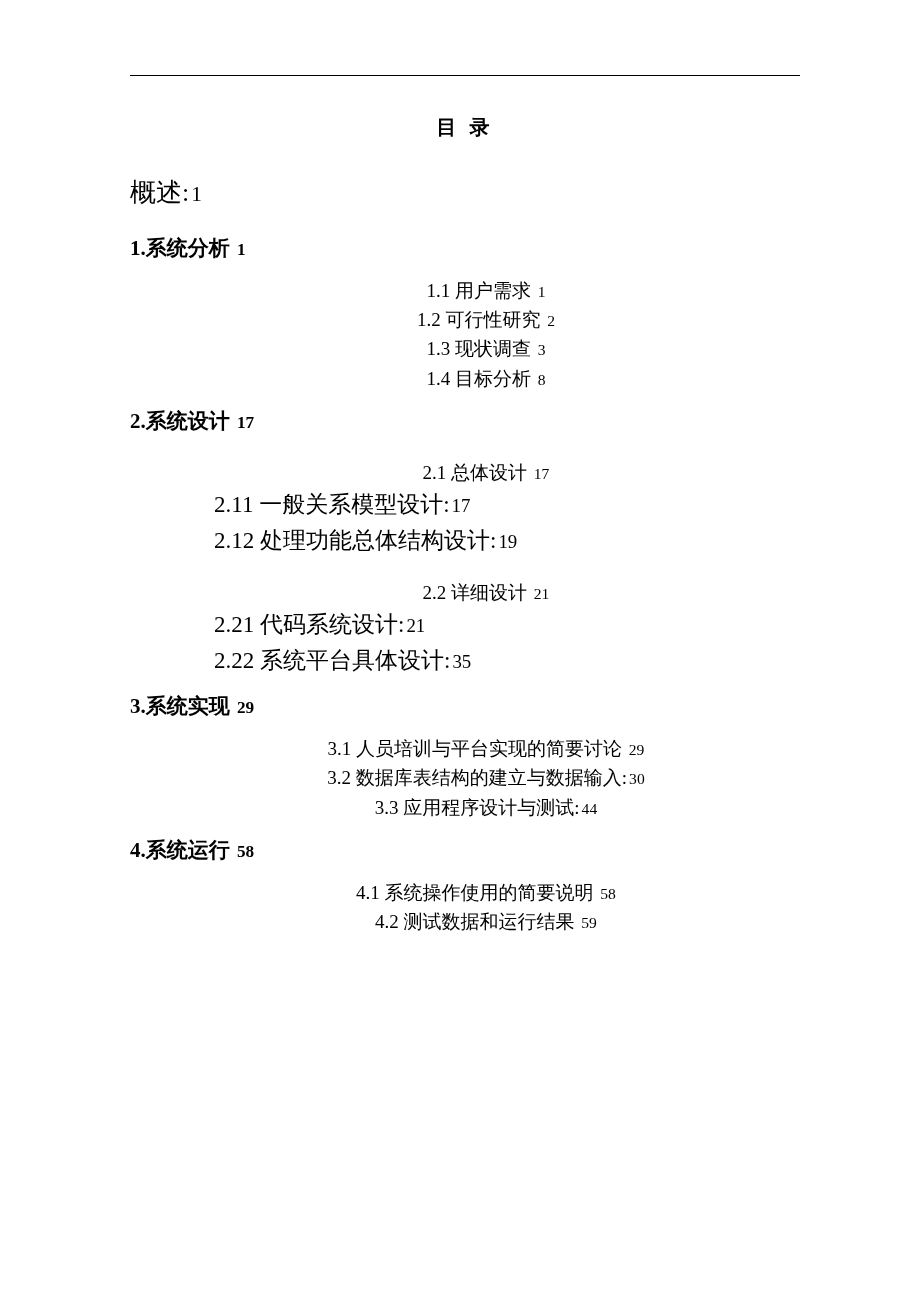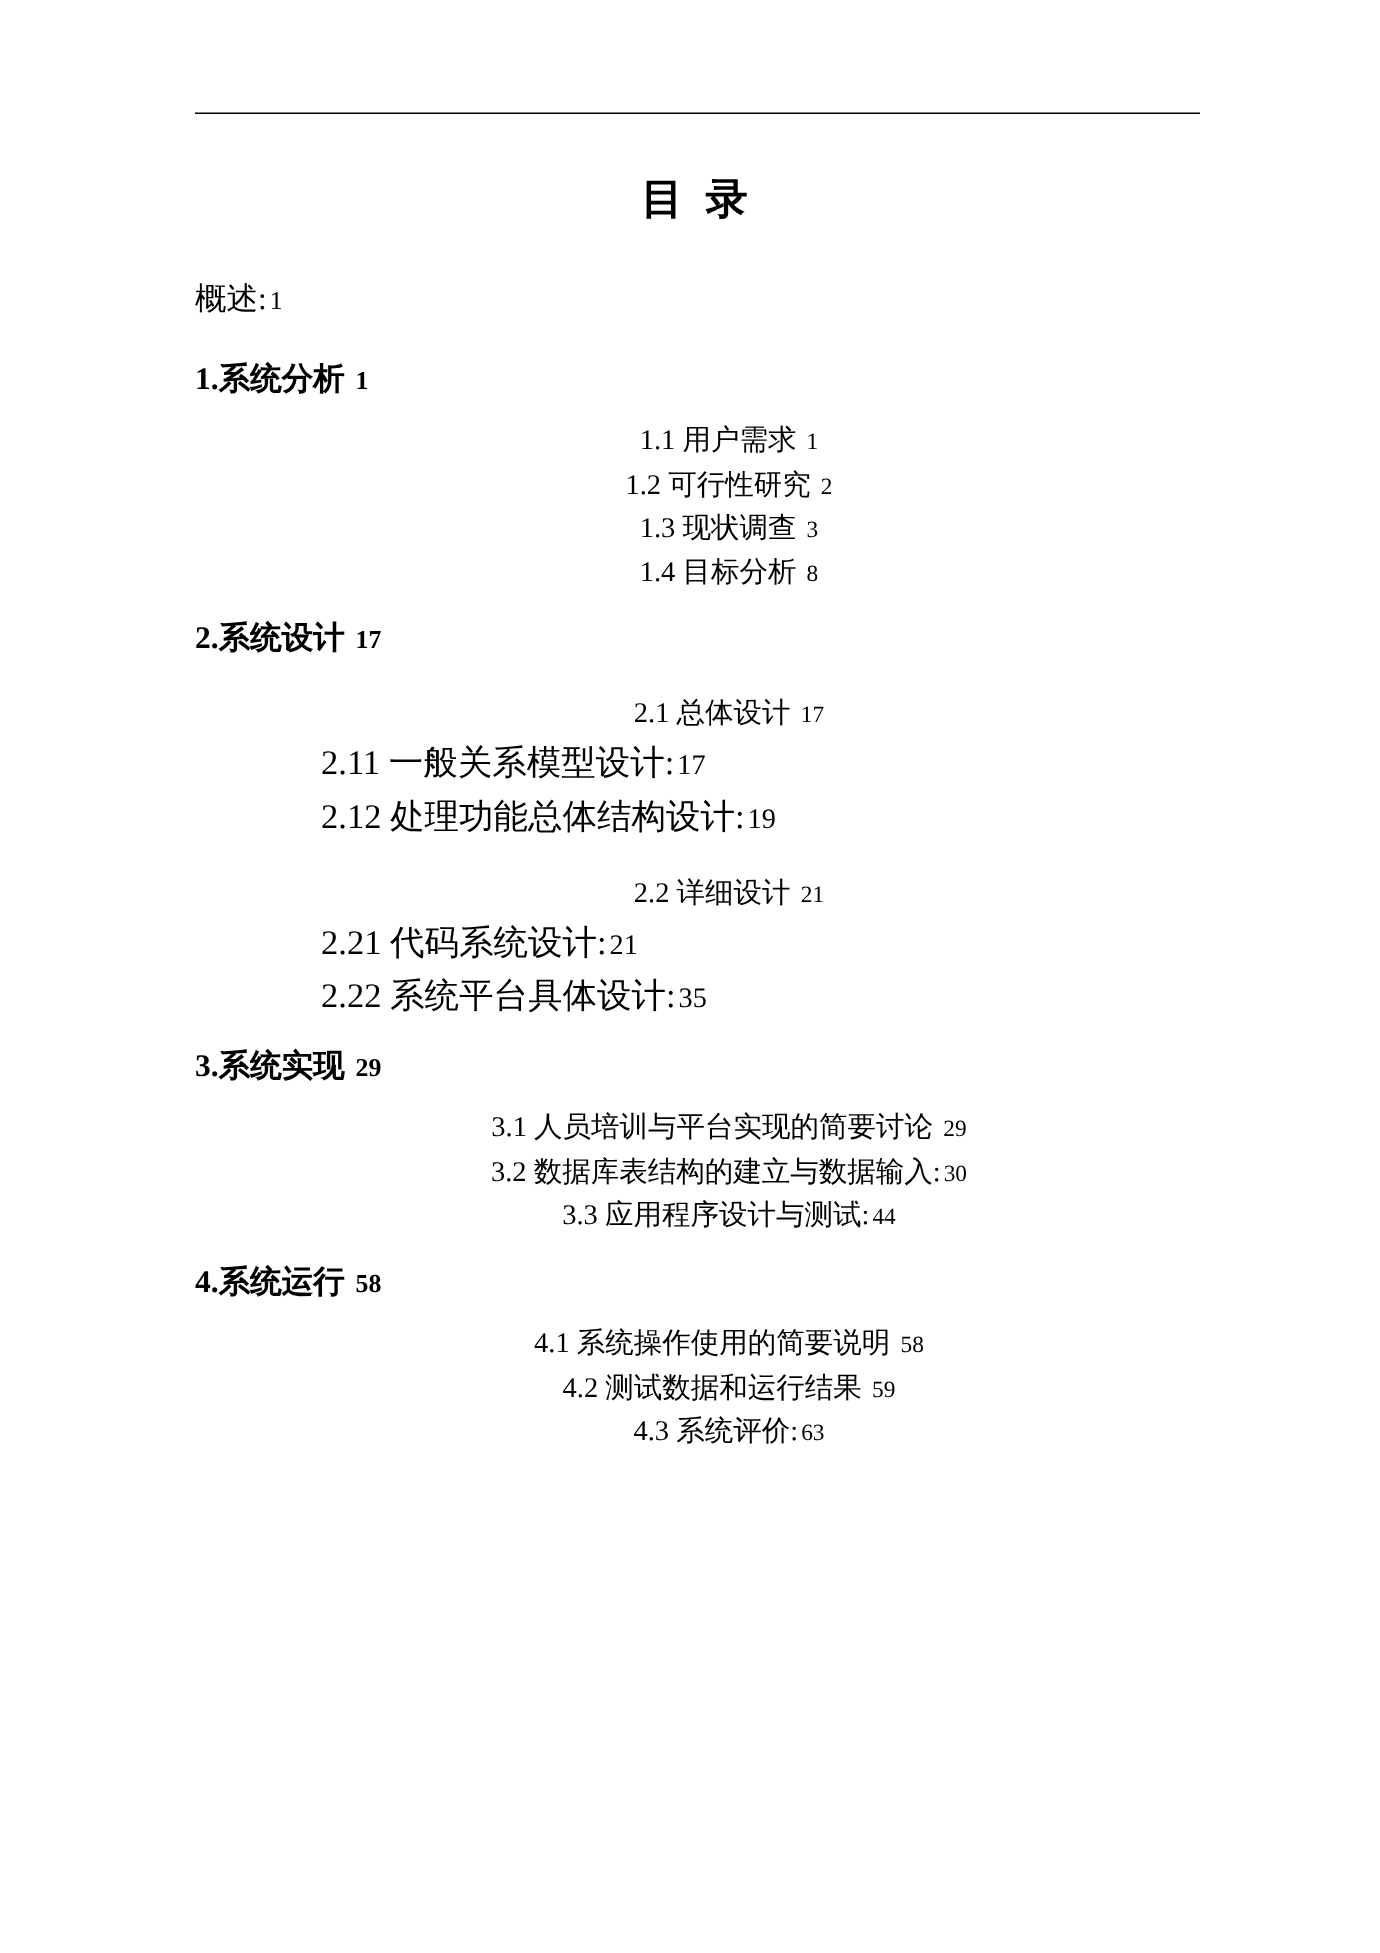--- a/index.html
+++ b/index.html
@@ -17,27 +17,27 @@
     .page {
       padding: 75px 120px 0 130px;
     }
     .top-rule {
       border-top: 1px solid #000;
       margin-bottom: 38px;
       width: 100%;
     }
     .title {
       text-align: center;
-      font-size: 28px;
+      font-size: 20px;
       font-weight: bold;
       margin-bottom: 32px;
       letter-spacing: 4px;
     }
     .level0 {
-      font-size: 21px;
+      font-size: 26px;
       margin-bottom: 20px;
       line-height: 1.5;
     }
     .level1 {
       font-size: 21px;
       margin-top: 12px;
       margin-bottom: 10px;
       line-height: 1.6;
       font-weight: bold;
     }
@@ -141,18 +141,15 @@
   <div class="section-block">
     <div class="level1">
       <span>4.</span><span>系统运行</span> <span class="pagenum">58</span>
     </div>
     <div class="level2">
       <span>4.1</span> <span>系统操作使用的简要说明</span> <span class="pagenum">58</span>
     </div>
     <div class="level2">
       <span>4.2</span> <span>测试数据和运行结果</span> <span class="pagenum">59</span>
     </div>
-    <div class="level2">
-      <span>4.3</span> <span>系统评价:</span><span class="pagenum">63</span>
-    </div>
   </div>
 
 </div>
 
 </body></html>

